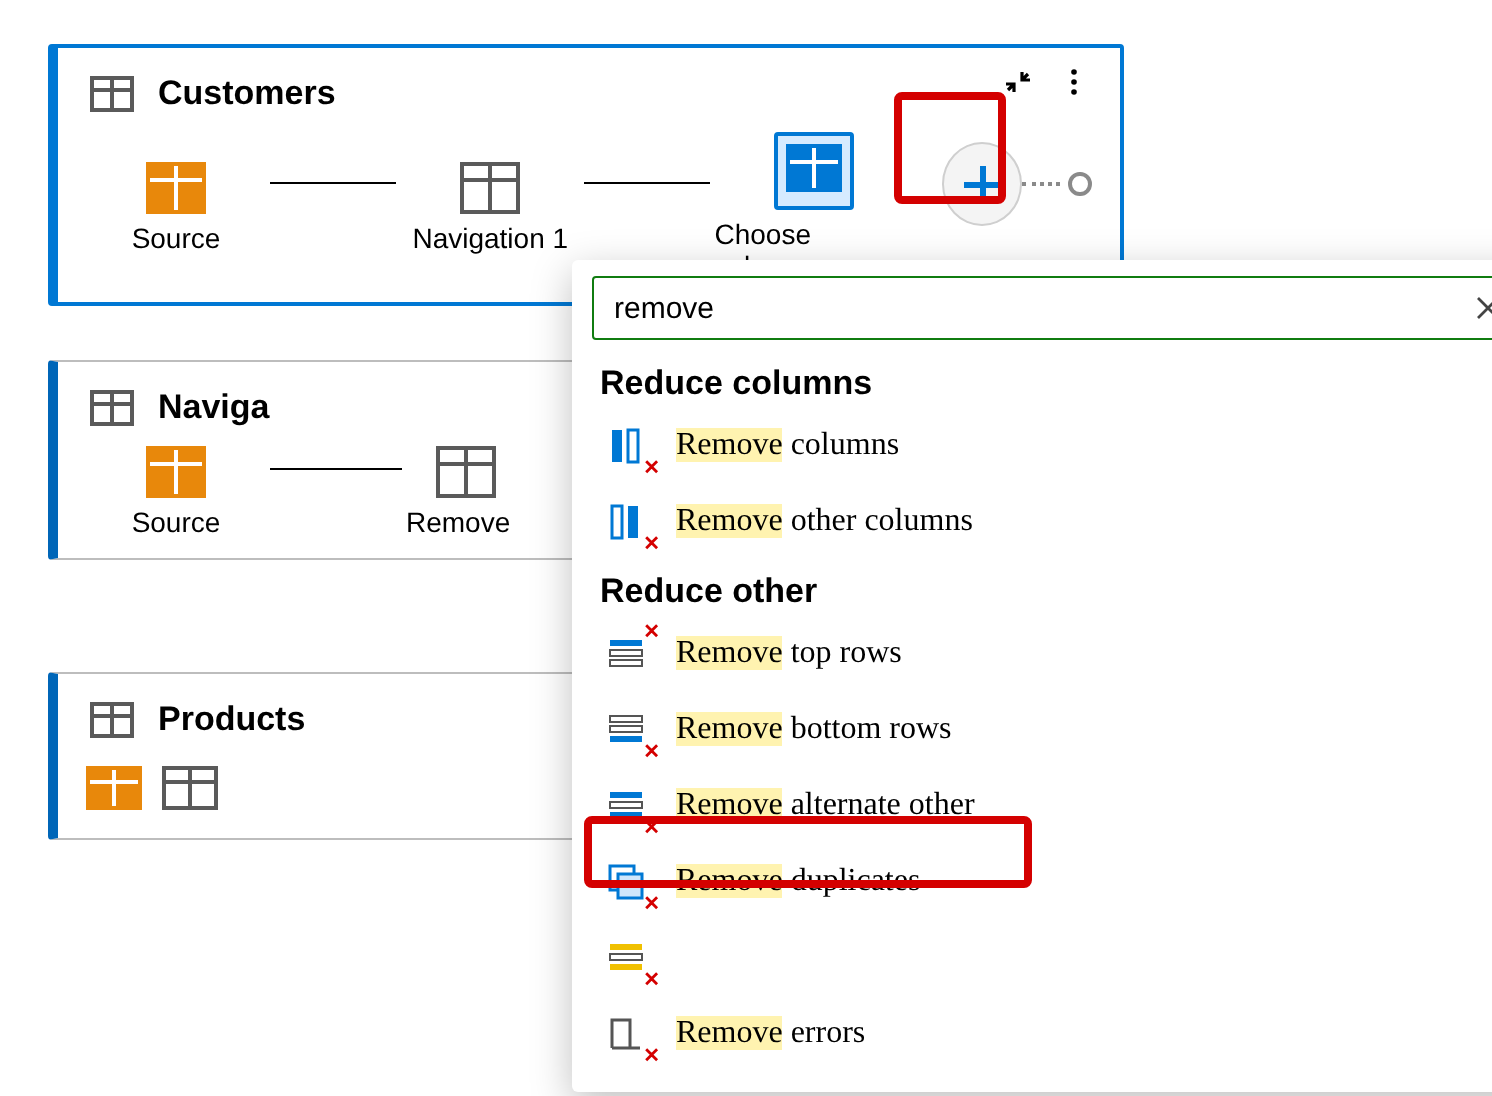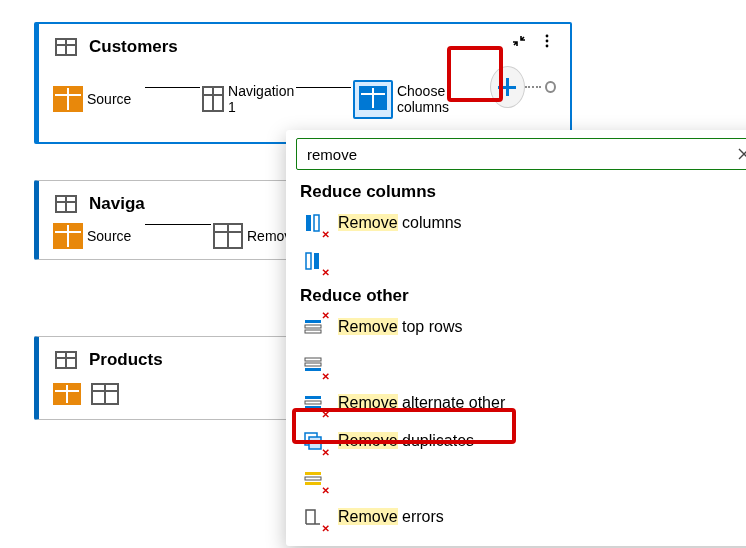--- a/index.html
+++ b/index.html
@@ -11,21 +11,21 @@
     background: #fff;
     width: 746px;
     height: 548px;
     position: relative;
     overflow: hidden;
   }
 
   
   .card {
     position: absolute;
-    left: 34px;
+    left: 24px;
     width: 538px;
     border: 1px solid #bdbdbd;
     border-left: 5px solid #0066b8;
     border-radius: 2px;
     background: #fff;
   }
   .card.selected { border: 2px solid #0078d4; border-left: 5px solid #0078d4; }
   .card-head {
     display: flex;
     align-items: center;
@@ -37,21 +37,21 @@
   .card-actions { position: absolute; right: 12px; top: 6px; display: flex; gap: 6px; }
   .card-body {
     padding: 4px 14px 10px 14px;
     display: flex;
     align-items: center;
     gap: 0;
   }
 
   .step {
     display: flex;
-    flex-direction: row;
+    flex-direction: column;
     align-items: center;
     gap: 4px;
     min-width: 90px;
   }
   .step .label { font-size: 14px; }
   .connector {
     width: 66px;
     height: 0;
     border-top: 1px solid #000;
     margin: 0 2px 24px 2px;
@@ -120,21 +120,21 @@
     font-size: 17px;
     padding: 6px 14px 2px 14px;
   }
   .menu-item {
     display: flex;
     align-items: center;
     gap: 12px;
     padding: 6px 14px;
     cursor: pointer;
   }
-  .menu-item .txt { font-size: 16px; }
+  .menu-item .txt { font-size: 16px; font-family: Liberation Serif, serif; }
   .hl { background: #fff3b0; }
 
   
   .ic { width: 26px; height: 26px; display: inline-flex; align-items: center; justify-content: center; flex-shrink: 0; }
   .ic.sm  { width: 22px; height: 22px; }
 
   
   .tbl {
     position: relative;
     border: 2px solid;
@@ -299,20 +299,21 @@
   </div>
 
   <div class="menu-item">
     <span class="ic ic-rel">
       <svg width="20" height="20" viewBox="0 0 20 20">
           <rect x="3" y="2" width="5" height="16" fill="none" stroke="#0078d4" stroke-width="1.5"></rect>
           <rect x="11" y="2" width="5" height="16" fill="#0078d4"></rect>
         </svg>
       <span class="badge-x">✕</span>
     </span>
+    <span class="txt"><span class="hl">Remove</span><span> other columns</span></span>
   </div>
 
   <div class="group-head">Reduce other</div>
 
   <div class="menu-item">
     <span class="ic ic-rel">
       <svg width="20" height="20" viewBox="0 0 20 20">
           <rect x="2" y="3" width="16" height="3" fill="#0078d4"></rect>
           <rect x="2" y="8" width="16" height="3" fill="none" stroke="#555"></rect>
           <rect x="2" y="13" width="16" height="3" fill="none" stroke="#555"></rect>
@@ -324,20 +325,21 @@
 
   <div class="menu-item">
     <span class="ic ic-rel">
       <svg width="20" height="20" viewBox="0 0 20 20">
           <rect x="2" y="3" width="16" height="3" fill="none" stroke="#555"></rect>
           <rect x="2" y="8" width="16" height="3" fill="none" stroke="#555"></rect>
           <rect x="2" y="13" width="16" height="3" fill="#0078d4"></rect>
         </svg>
       <span class="badge-x">✕</span>
     </span>
+    <span class="txt"><span class="hl">Remove</span><span> bottom rows</span></span>
   </div>
 
   <div class="menu-item">
     <span class="ic ic-rel">
       <svg width="20" height="20" viewBox="0 0 20 20">
           <rect x="2" y="3" width="16" height="3" fill="#0078d4"></rect>
           <rect x="2" y="8" width="16" height="3" fill="none" stroke="#555"></rect>
           <rect x="2" y="13" width="16" height="3" fill="#0078d4"></rect>
         </svg>
       <span class="badge-x">✕</span>

